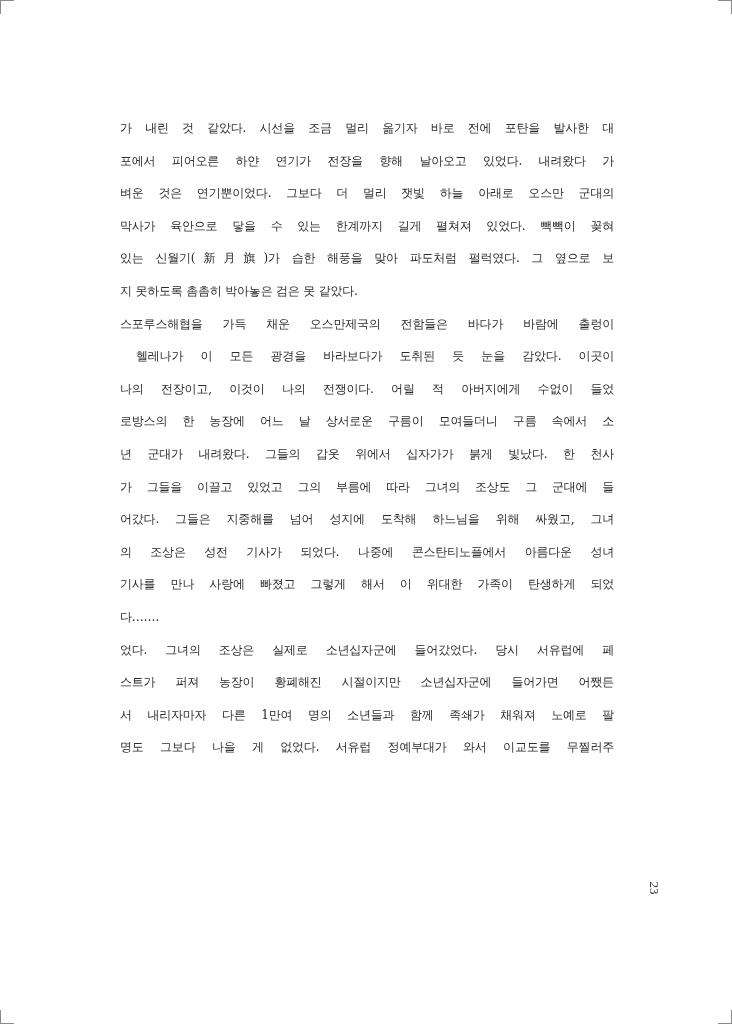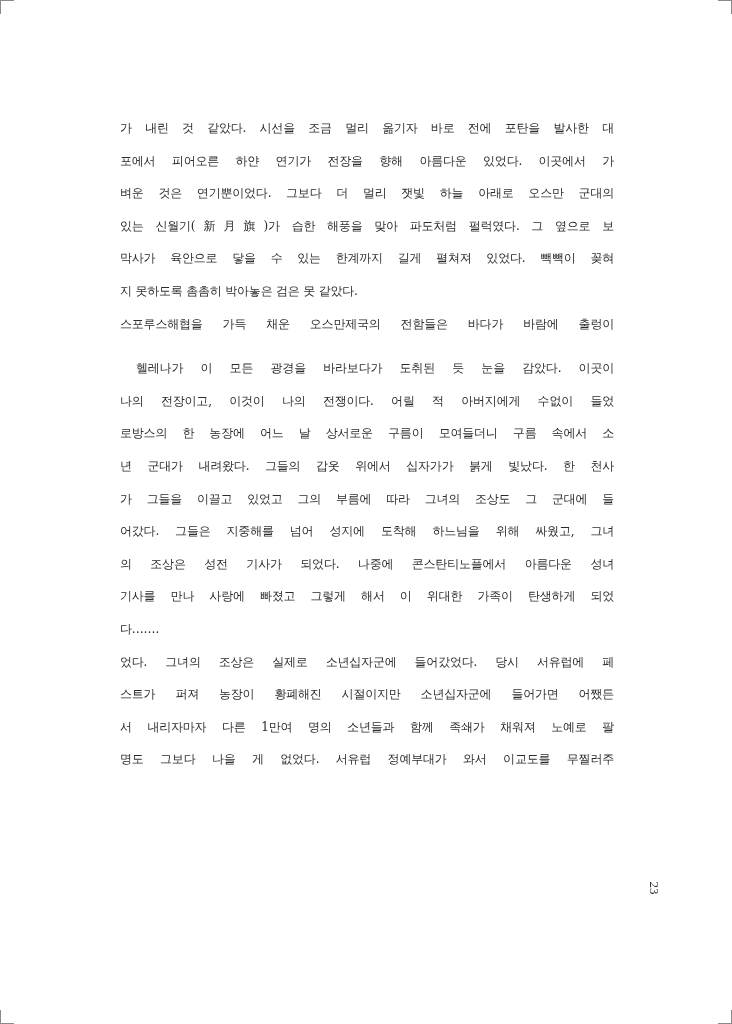--- a/index.html
+++ b/index.html
@@ -34,21 +34,20 @@
     white-space: nowrap;
     text-align: justify;
     text-align-last: justify;
     letter-spacing: -0.2px;
   }
   .line.last {
     text-align-last: left;
   }
   .line.indent {
     padding-left: 16px;
-    margin-top: 12px;
   }
   .page-number {
     position: absolute;
     left: 647px;
     top: 880px;
     font-size: 13px;
     color: #333;
     transform: rotate(90deg);
     transform-origin: center center;
     font-family: "Liberation Serif", serif;
@@ -63,24 +62,24 @@
 <div class="crop v" style="right:0;top:0;"></div>
 <div class="crop h" style="left:0;bottom:0;"></div>
 <div class="crop v" style="left:0;bottom:0;"></div>
 <div class="crop h" style="right:0;bottom:0;"></div>
 <div class="crop v" style="right:0;bottom:0;"></div>
 
 <div class="page-text">
 
   <div>
     <div class="line">가 내린 것 같았다. 시선을 조금 멀리 옮기자 바로 전에 포탄을 발사한 대</div>
-    <div class="line">포에서 피어오른 하얀 연기가 전장을 향해 아름다운 있었다. 이곳에서 가</div>
+    <div class="line">포에서 피어오른 하얀 연기가 전장을 향해 날아오고 있었다. 내려왔다 가</div>
     <div class="line">벼운 것은 연기뿐이었다. 그보다 더 멀리 잿빛 하늘 아래로 오스만 군대의</div>
+    <div class="line">막사가 육안으로 닿을 수 있는 한계까지 길게 펼쳐져 있었다. 빽빽이 꽂혀</div>
     <div class="line">있는 신월기(新月旗)가 습한 해풍을 맞아 파도처럼 펄럭였다. 그 옆으로 보</div>
-    <div class="line">막사가 육안으로 닿을 수 있는 한계까지 길게 펼쳐져 있었다. 빽빽이 꽂혀</div>
     <div class="line last">지 못하도록 촘촘히 박아놓은 검은 못 같았다.</div>
     <div class="line">스포루스해협을 가득 채운 오스만제국의 전함들은 바다가 바람에 출렁이</div>
   </div>
 
   <div>
     <div class="line indent">헬레나가 이 모든 광경을 바라보다가 도취된 듯 눈을 감았다. 이곳이</div>
     <div class="line">나의 전장이고, 이것이 나의 전쟁이다. 어릴 적 아버지에게 수없이 들었</div>
     <div class="line">로방스의 한 농장에 어느 날 상서로운 구름이 모여들더니 구름 속에서 소</div>
     <div class="line">년 군대가 내려왔다. 그들의 갑옷 위에서 십자가가 붉게 빛났다. 한 천사</div>
     <div class="line">가 그들을 이끌고 있었고 그의 부름에 따라 그녀의 조상도 그 군대에 들</div>

